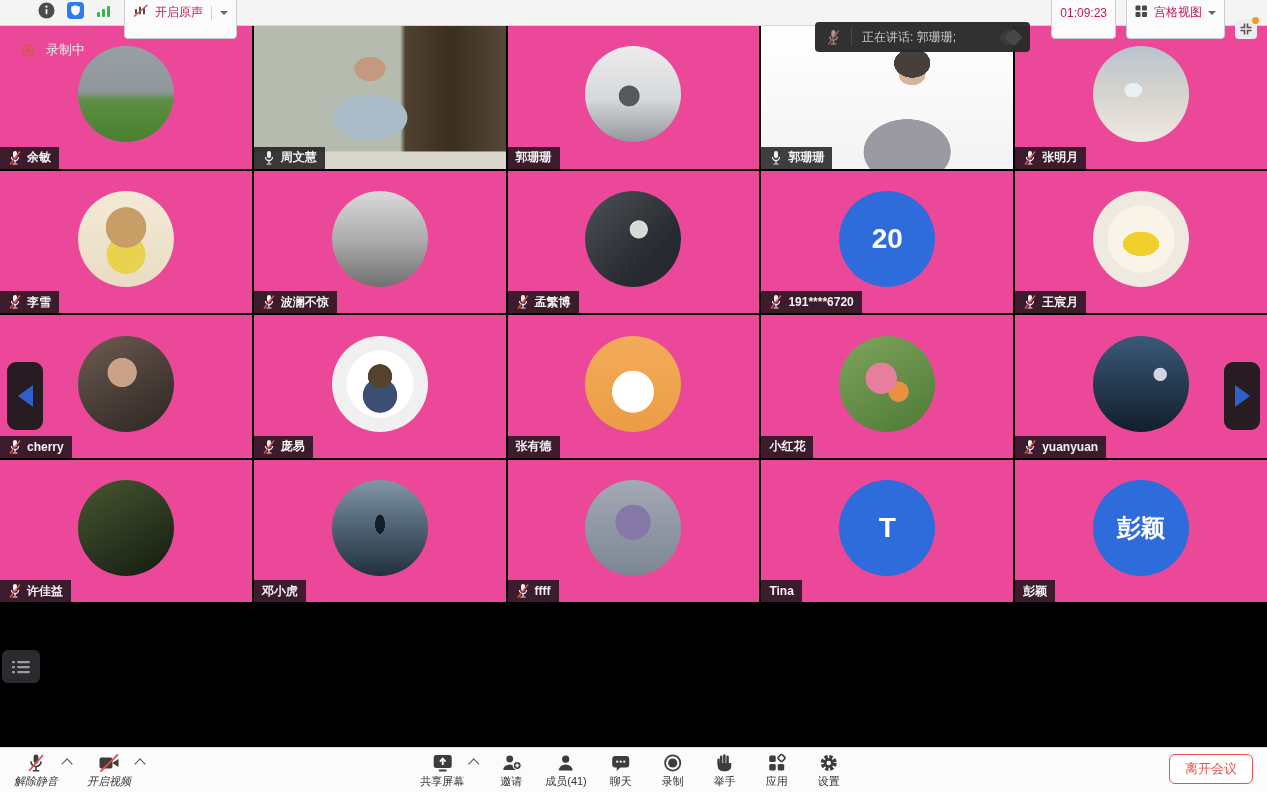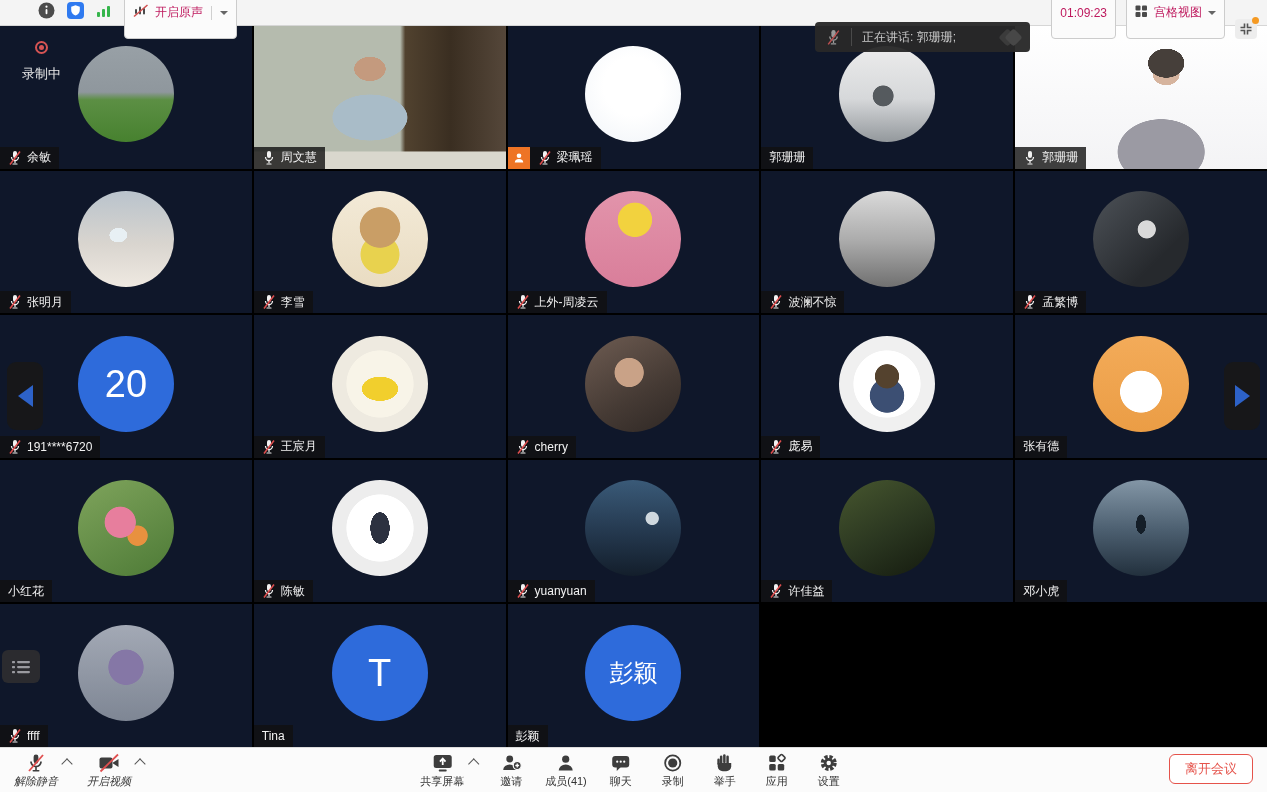--- a/index.html
+++ b/index.html
@@ -17,35 +17,35 @@
   .chip-divider{width:1px;height:14px;background:#d0d0d0;margin:0 2px;}
   .caret-down{width:0;height:0;border-left:4px solid transparent;border-right:4px solid transparent;
               border-top:4.5px solid #666;display:inline-block;}
   .resize-wrap{position:relative;width:22px;height:20px;display:flex;align-items:center;justify-content:center;
                background:#ededed;border-radius:4px;}
   .orange-dot{position:absolute;top:-2px;right:-2px;width:7px;height:7px;border-radius:50%;background:#f59a23;}
 
   
   .grid{position:absolute;top:26px;left:0;width:1267px;height:721px;display:grid;
         grid-template-columns:repeat(5,1fr);grid-template-rows:repeat(5,1fr);gap:2px;background:#000;}
-  .cell{position:relative;background:#0f172a;overflow:hidden;}
+  .cell{position:relative;background:#ec4899;overflow:hidden;font-weight:bold;}
   .cell.active{outline:2px solid #2bb05e;outline-offset:-2px;}
   .avatar{position:absolute;left:50%;top:48%;transform:translate(-50%,-50%);width:96px;height:96px;
           border-radius:50%;display:flex;align-items:center;justify-content:center;overflow:hidden;}
-  .avatar .init{color:#fff;font-size:38px;line-height:1;}
+  .avatar .init{color:#fff;font-size:28px;line-height:1;}
   .video-feed{position:absolute;inset:0;}
   .tag{position:absolute;left:0;bottom:0;display:flex;align-items:stretch;max-width:96%;z-index:2;}
   .host-badge{width:22px;background:#ee7425;display:flex;align-items:center;justify-content:center;flex:none;}
   .tag-inner{display:flex;align-items:center;gap:5px;background:rgba(16,16,16,.8);
              padding:0 8px;height:22px;color:#f2f2f2;font-size:12px;white-space:nowrap;}
   .mic{display:flex;align-items:center;}
 
   
   .rec{position:absolute;top:41px;left:22px;display:flex;align-items:center;gap:11px;
-       color:#eaeaea;font-size:13px;z-index:4;flex-direction:column;}
+       color:#eaeaea;font-size:13px;z-index:4;}
   .rec-dot{position:relative;width:13px;height:13px;border-radius:50%;border:2px solid #d65454;box-sizing:border-box;}
   .rec-dot::after{content:"";position:absolute;left:2px;top:2px;width:5px;height:5px;border-radius:50%;background:#d65454;}
 
   
   .banner{position:absolute;left:815px;top:22px;width:215px;height:30px;background:rgba(41,41,41,.96);
           border-radius:4px;display:flex;align-items:center;z-index:6;color:#c9c9c9;font-size:12px;}
   .banner-mic{width:36px;display:flex;align-items:center;justify-content:center;flex:none;}
   .banner-sep{width:1px;height:18px;background:#4a4a4a;flex:none;}
   .banner-text{flex:1;padding-left:10px;white-space:nowrap;}
   .banner-logo{display:flex;margin-right:10px;flex:none;}
@@ -182,47 +182,20 @@
                   <rect x="4.4" y="13.4" width="5.2" height="1.2" rx="0.6"></rect>
                 </g>
               </svg>
             </span>
         <span>周文慧</span>
       </span>
     </div>
   </div>
       <div class="cell">
 
-    <div class="avatar" style="background: radial-gradient(circle at 50% 42%, rgb(255, 255, 255) 0px, rgb(255, 255, 255) 40%, rgb(239, 243, 248) 100%);"></div>
-    <div class="tag">
-      <span class="host-badge">
-            <svg width="12" height="12" viewBox="0 0 12 12">
-              <circle cx="6" cy="3.8" r="2.3" fill="#fff"></circle>
-              <path d="M1.8 10.6 a4.2 3.6 0 0 1 8.4 0 z" fill="#fff"></path>
-            </svg>
-          </span>
-      <span class="tag-inner">
-        <span class="mic">
-              <svg width="14" height="16" viewBox="0 0 14 16">
-                <g fill="#f2f2f2">
-                  <rect x="5" y="1" width="4" height="7" rx="2"></rect>
-                  <path d="M3.5 7 a3.5 3.5 0 0 0 7 0" fill="none" stroke="#f2f2f2" stroke-width="1.3"></path>
-                  <rect x="6.4" y="11" width="1.2" height="2.2"></rect>
-                  <rect x="4.4" y="13.4" width="5.2" height="1.2" rx="0.6"></rect>
-                </g>
-                <line x1="2" y1="14.5" x2="12" y2="1.5" stroke="#e04f4f" stroke-width="1.5"></line>
-              </svg>
-            </span>
-
-        <span>梁珮瑶</span>
-      </span>
-    </div>
-  </div>
-      <div class="cell">
-
     <div class="avatar" style="background: radial-gradient(circle at 46% 52%, rgb(85, 90, 94) 0px, rgb(85, 90, 94) 14%, rgba(0, 0, 0, 0) 15%), linear-gradient(rgb(236, 236, 236) 0%, rgb(214, 216, 218) 55%, rgb(147, 152, 156) 100%);"></div>
     <div class="tag">
 
       <span class="tag-inner">
 
         <span>郭珊珊</span>
       </span>
     </div>
   </div>
       <div class="cell active">
@@ -280,42 +253,20 @@
                   <rect x="5" y="1" width="4" height="7" rx="2"></rect>
                   <path d="M3.5 7 a3.5 3.5 0 0 0 7 0" fill="none" stroke="#f2f2f2" stroke-width="1.3"></path>
                   <rect x="6.4" y="11" width="1.2" height="2.2"></rect>
                   <rect x="4.4" y="13.4" width="5.2" height="1.2" rx="0.6"></rect>
                 </g>
                 <line x1="2" y1="14.5" x2="12" y2="1.5" stroke="#e04f4f" stroke-width="1.5"></line>
               </svg>
             </span>
 
         <span>李雪</span>
-      </span>
-    </div>
-  </div>
-      <div class="cell">
-
-    <div class="avatar" style="background: radial-gradient(circle at 52% 30%, rgb(242, 210, 62) 0px, rgb(242, 210, 62) 20%, rgba(0, 0, 0, 0) 21%), linear-gradient(rgb(226, 148, 171), rgb(217, 126, 154));"></div>
-    <div class="tag">
-
-      <span class="tag-inner">
-        <span class="mic">
-              <svg width="14" height="16" viewBox="0 0 14 16">
-                <g fill="#f2f2f2">
-                  <rect x="5" y="1" width="4" height="7" rx="2"></rect>
-                  <path d="M3.5 7 a3.5 3.5 0 0 0 7 0" fill="none" stroke="#f2f2f2" stroke-width="1.3"></path>
-                  <rect x="6.4" y="11" width="1.2" height="2.2"></rect>
-                  <rect x="4.4" y="13.4" width="5.2" height="1.2" rx="0.6"></rect>
-                </g>
-                <line x1="2" y1="14.5" x2="12" y2="1.5" stroke="#e04f4f" stroke-width="1.5"></line>
-              </svg>
-            </span>
-
-        <span>上外-周凌云</span>
       </span>
     </div>
   </div>
       <div class="cell">
 
     <div class="avatar" style="background: linear-gradient(rgb(218, 218, 218) 0%, rgb(171, 171, 171) 52%, rgb(112, 112, 112) 100%);"></div>
     <div class="tag">
 
       <span class="tag-inner">
         <span class="mic">
@@ -458,42 +409,20 @@
     </div>
   </div>
       <div class="cell">
 
     <div class="avatar" style="background: radial-gradient(circle at 44% 44%, rgb(231, 126, 157) 0px, rgb(231, 126, 157) 20%, rgba(0, 0, 0, 0) 21%), radial-gradient(circle at 62% 58%, rgb(232, 145, 63) 0px, rgb(232, 145, 63) 12%, rgba(0, 0, 0, 0) 13%), linear-gradient(150deg, rgb(127, 164, 92), rgb(77, 122, 54));"></div>
     <div class="tag">
 
       <span class="tag-inner">
 
         <span>小红花</span>
-      </span>
-    </div>
-  </div>
-      <div class="cell">
-
-    <div class="avatar" style="background: radial-gradient(16px 26px, rgb(44, 49, 64) 0px, rgb(44, 49, 64) 60%, rgba(0, 0, 0, 0) 61%), radial-gradient(circle, rgb(255, 255, 255) 0px, rgb(255, 255, 255) 49%, rgb(237, 237, 237) 50%);"></div>
-    <div class="tag">
-
-      <span class="tag-inner">
-        <span class="mic">
-              <svg width="14" height="16" viewBox="0 0 14 16">
-                <g fill="#f2f2f2">
-                  <rect x="5" y="1" width="4" height="7" rx="2"></rect>
-                  <path d="M3.5 7 a3.5 3.5 0 0 0 7 0" fill="none" stroke="#f2f2f2" stroke-width="1.3"></path>
-                  <rect x="6.4" y="11" width="1.2" height="2.2"></rect>
-                  <rect x="4.4" y="13.4" width="5.2" height="1.2" rx="0.6"></rect>
-                </g>
-                <line x1="2" y1="14.5" x2="12" y2="1.5" stroke="#e04f4f" stroke-width="1.5"></line>
-              </svg>
-            </span>
-
-        <span>陈敏</span>
       </span>
     </div>
   </div>
       <div class="cell">
 
     <div class="avatar" style="background: radial-gradient(circle at 70% 40%, rgb(207, 216, 222) 0px, rgb(207, 216, 222) 7%, rgba(0, 0, 0, 0) 8%), linear-gradient(rgb(58, 90, 120) 0%, rgb(36, 56, 78) 55%, rgb(19, 30, 43) 100%);"></div>
     <div class="tag">
 
       <span class="tag-inner">
         <span class="mic">

